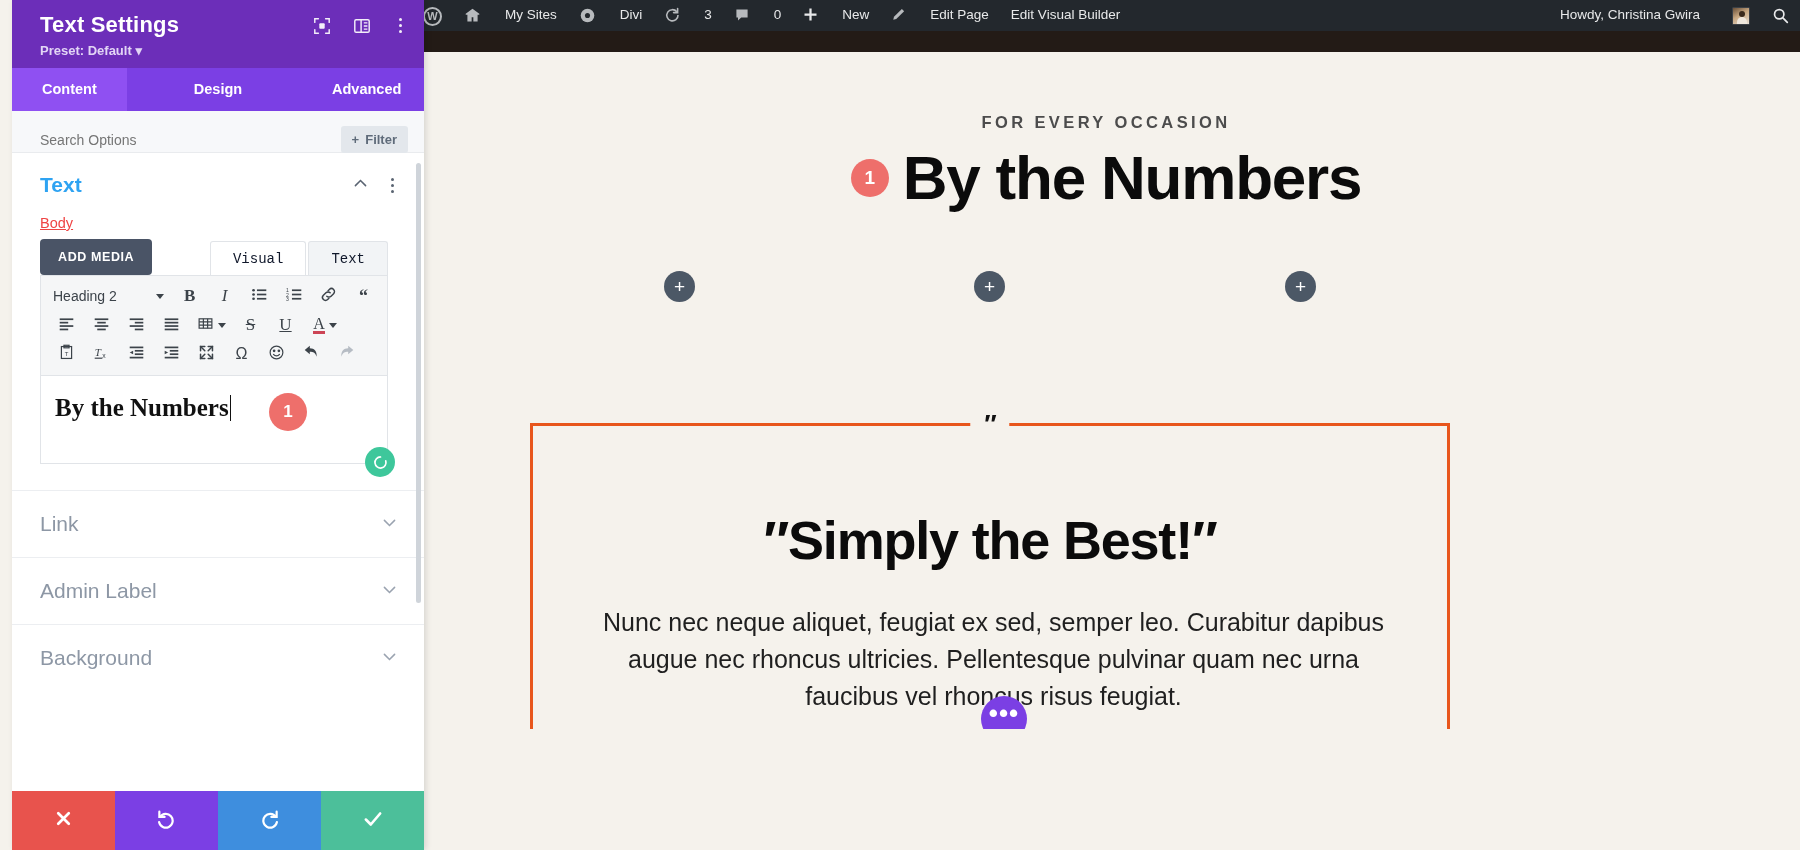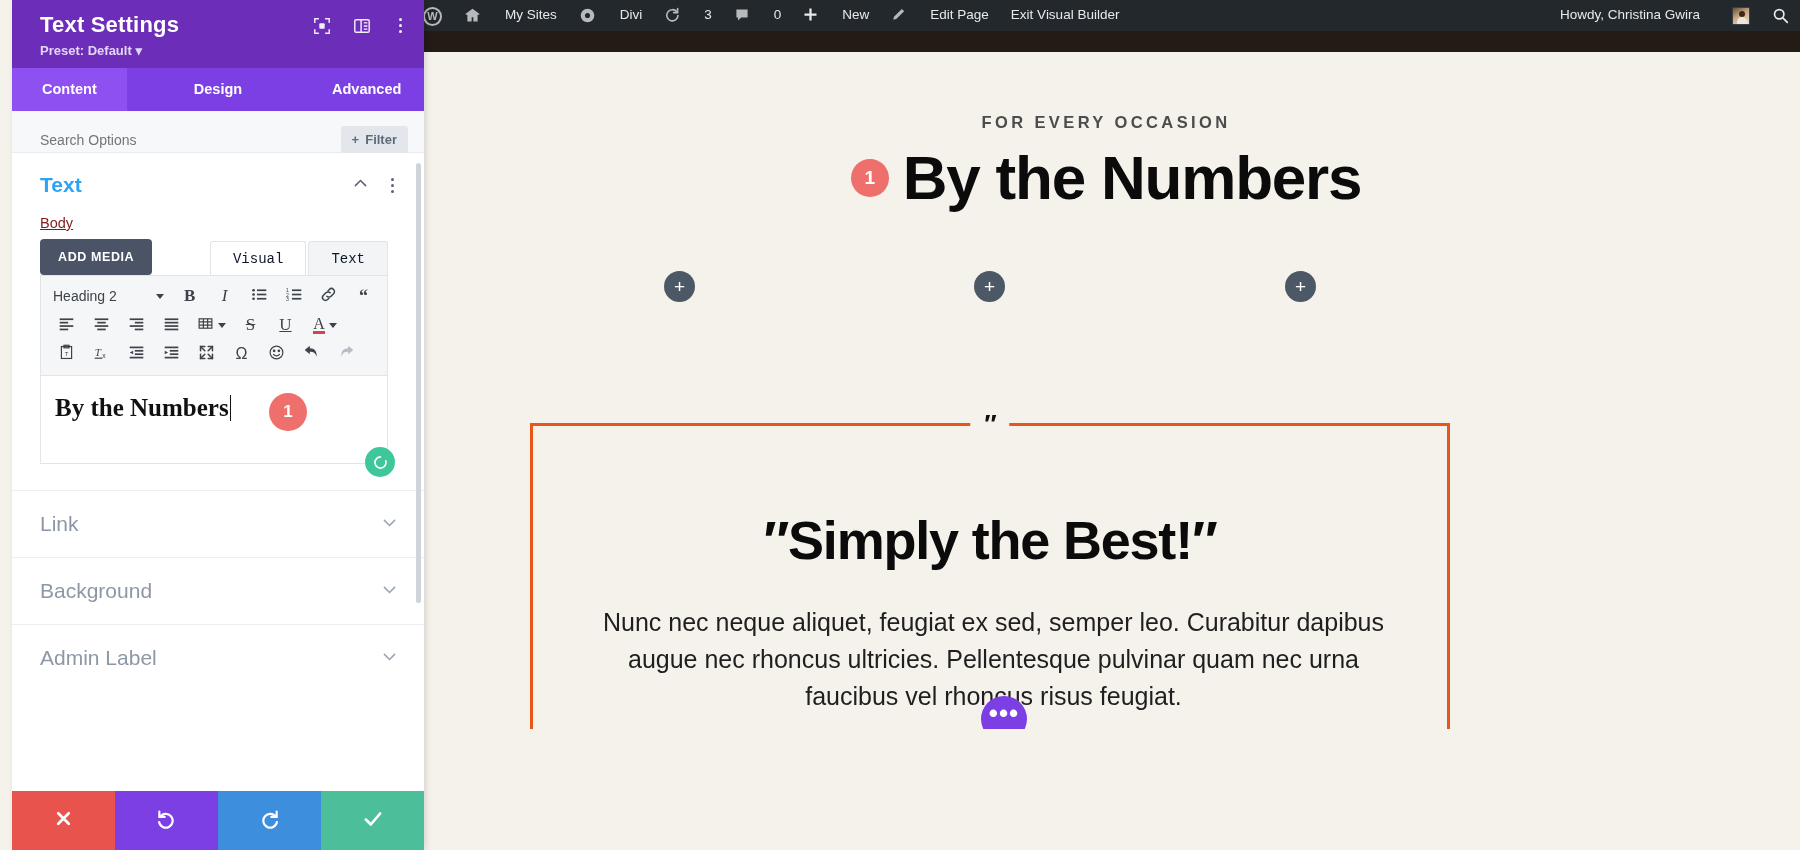--- a/index.html
+++ b/index.html
@@ -187,21 +187,21 @@
   }
 
   .section-head {
     display:flex; align-items:center; justify-content:space-between;
     padding: 20px 24px 14px 28px;
   }
   .section-head h3 { font-size:21px; color:#2ea3f2; font-weight:600; }
   .section-head-icons { display:flex; align-items:center; gap:16px; color:#6a7585; }
 
   .field-label {
-    padding: 4px 28px 8px; font-size: 14.5px; color:#7f1d1d; font-weight:400;text-decoration:underline;
+    padding: 4px 28px 8px; font-size: 14.5px; color:#ef4444; font-weight:400;text-decoration:underline;
   }
   .editor-wrap { padding: 0 36px 0 28px; }
   .addmedia-row { display:flex; align-items:flex-end; justify-content:space-between; }
   .add-media-btn {
     background:#4a5466; color:#fff; font-size:12.5px; font-weight:700;
     letter-spacing:.6px; padding: 11px 18px; border-radius:4px;
   }
   .ed-tabs { display:flex; align-items:flex-end; gap:2px; }
   .ed-tab {
     background:#f2f4f6; color:#0f172a; font-size:14px;
@@ -356,21 +356,21 @@
     </div>
     <div class="ab-item">
       <span class="ab-ico">
         <svg width="15" height="15" viewBox="0 0 20 20" fill="#b7babd">
             <path d="M14.5 2.5 17.5 5.5 7 16l-4 1 1-4z"></path>
           </svg>
       </span>
       <span>Edit Page</span>
     </div>
     <div class="ab-item">
-      <span>Exit Visual Builder</span>
+      <span>Edit Visual Builder</span>
     </div>
 
     <div class="ab-spacer"></div>
 
     <div class="ab-right">
       <div class="ab-item">
         <span>Howdy, Christina Gwira</span>
         <span class="avatar-img"></span>
       </div>
       <div class="ab-item">
@@ -667,35 +667,35 @@
       <div class="accordion">
         <div class="acc-row">
           <span class="lbl">Link</span>
           <span class="chev">
             <svg width="17" height="17" viewBox="0 0 20 20" fill="none" stroke="#9aa3b0" stroke-width="1.8">
                 <path d="M4 7.5 10 13.5l6-6" stroke-linecap="round"></path>
               </svg>
           </span>
         </div>
         <div class="acc-row">
+          <span class="lbl">Admin Label</span>
+          <span class="chev">
+            <svg width="17" height="17" viewBox="0 0 20 20" fill="none" stroke="#9aa3b0" stroke-width="1.8">
+                <path d="M4 7.5 10 13.5l6-6" stroke-linecap="round"></path>
+              </svg>
+          </span>
+        </div>
+        <div class="acc-row">
           <span class="lbl">Background</span>
           <span class="chev">
             <svg width="17" height="17" viewBox="0 0 20 20" fill="none" stroke="#9aa3b0" stroke-width="1.8">
                 <path d="M4 7.5 10 13.5l6-6" stroke-linecap="round"></path>
               </svg>
           </span>
         </div>
-        <div class="acc-row">
-          <span class="lbl">Admin Label</span>
-          <span class="chev">
-            <svg width="17" height="17" viewBox="0 0 20 20" fill="none" stroke="#9aa3b0" stroke-width="1.8">
-                <path d="M4 7.5 10 13.5l6-6" stroke-linecap="round"></path>
-              </svg>
-          </span>
-        </div>
       </div>
     </div>
 
     <div class="panel-actions">
       <div class="pa red">
         <span>
           <svg width="21" height="21" viewBox="0 0 20 20" fill="none" stroke="#fff" stroke-width="2.6" stroke-linecap="round">
               <path d="M5 5l10 10M15 5 5 15"></path>
             </svg>
         </span>

